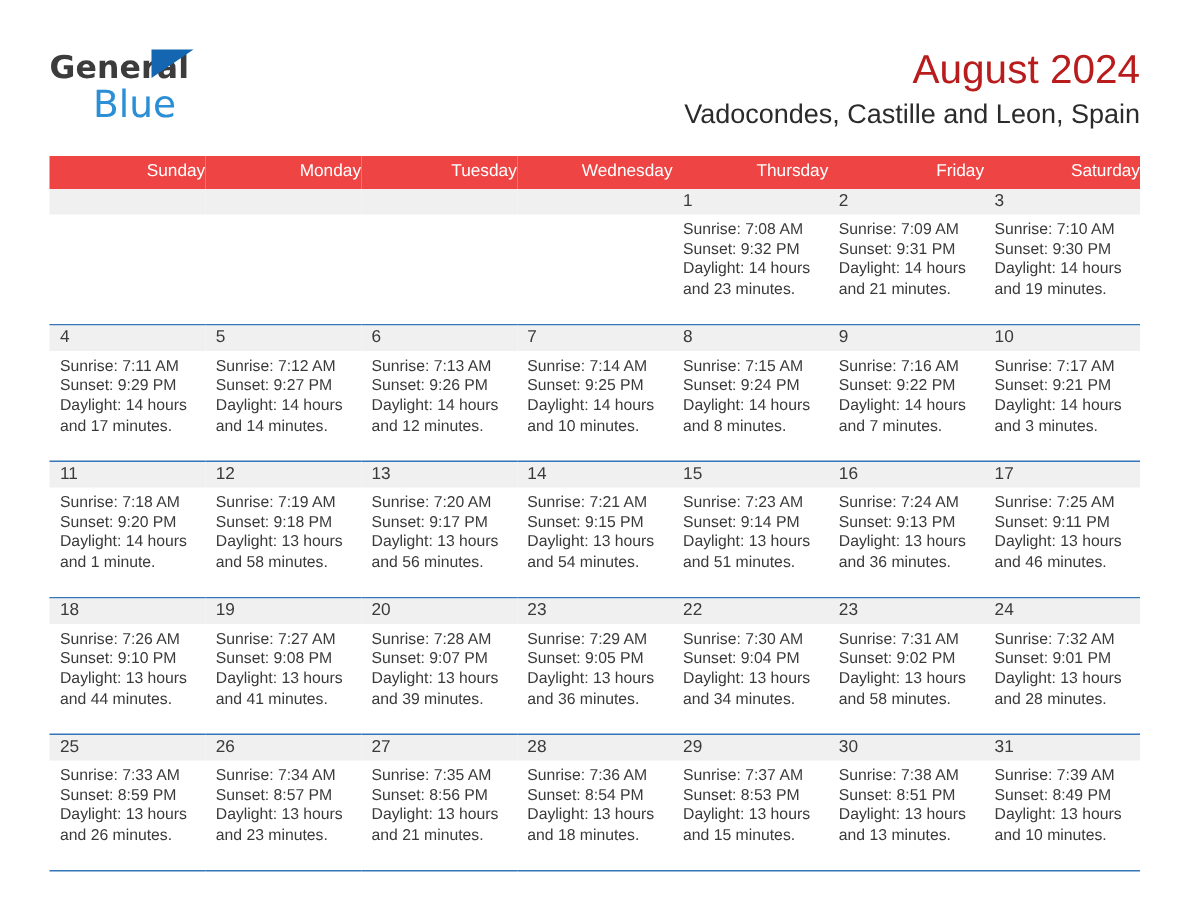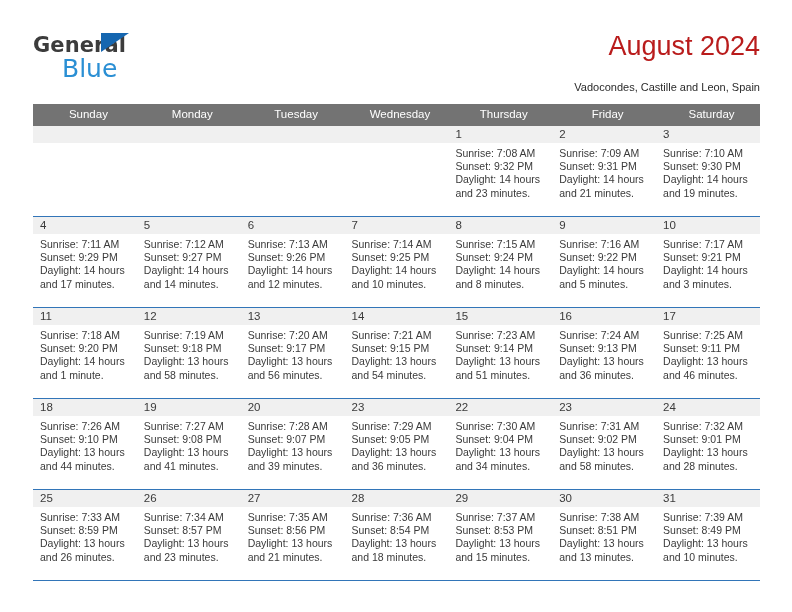--- a/index.html
+++ b/index.html
@@ -71,44 +71,44 @@
     padding-top: 0px;
   }
   .cal-title {
     font-size: 27px;
     color: #b91c1c;
     line-height: 33px;
     font-weight: 400;
     white-space: nowrap;
   }
   .cal-sub {
-    font-size: 11px;
+    font-size: 18px;
     color: #2b2b2b;
     line-height: 20px;
-    margin-top: 14px;
+    margin-top: 3px;
     white-space: nowrap;
   }
 
   
   .calendar {
     position: absolute;
     left: 33px;
     top: 104px;
     width: 727px;
     border-collapse: collapse;
     table-layout: fixed;
   }
   .calendar col { width: 103.857px; }
 
   thead th {
-    background: #737373;
+    background: #ef4444;
     color: #ffffff;
     font-size: 11.5px;
     font-weight: normal;
-    text-align: center;
+    text-align: right;
     padding: 4px 0 5px 7px;
     height: 21px;
     line-height: 13px;
   }
 
   tbody tr.week-row > td {
     vertical-align: top;
     padding: 0;
     border-top: 1.4px solid #3275b8;
     height: 90px;
@@ -294,21 +294,21 @@
               </div>
             </div>
           </td>
           <td>
             <div class="cell-inner">
               <div class="daynum">9</div>
               <div class="details">
                 <div>Sunrise: 7:16 AM</div>
                 <div>Sunset: 9:22 PM</div>
                 <div>Daylight: 14 hours</div>
-                <div>and 5 minutes.</div>
+                <div>and 7 minutes.</div>
               </div>
             </div>
           </td>
           <td>
             <div class="cell-inner">
               <div class="daynum">10</div>
               <div class="details">
                 <div>Sunrise: 7:17 AM</div>
                 <div>Sunset: 9:21 PM</div>
                 <div>Daylight: 14 hours</div>

